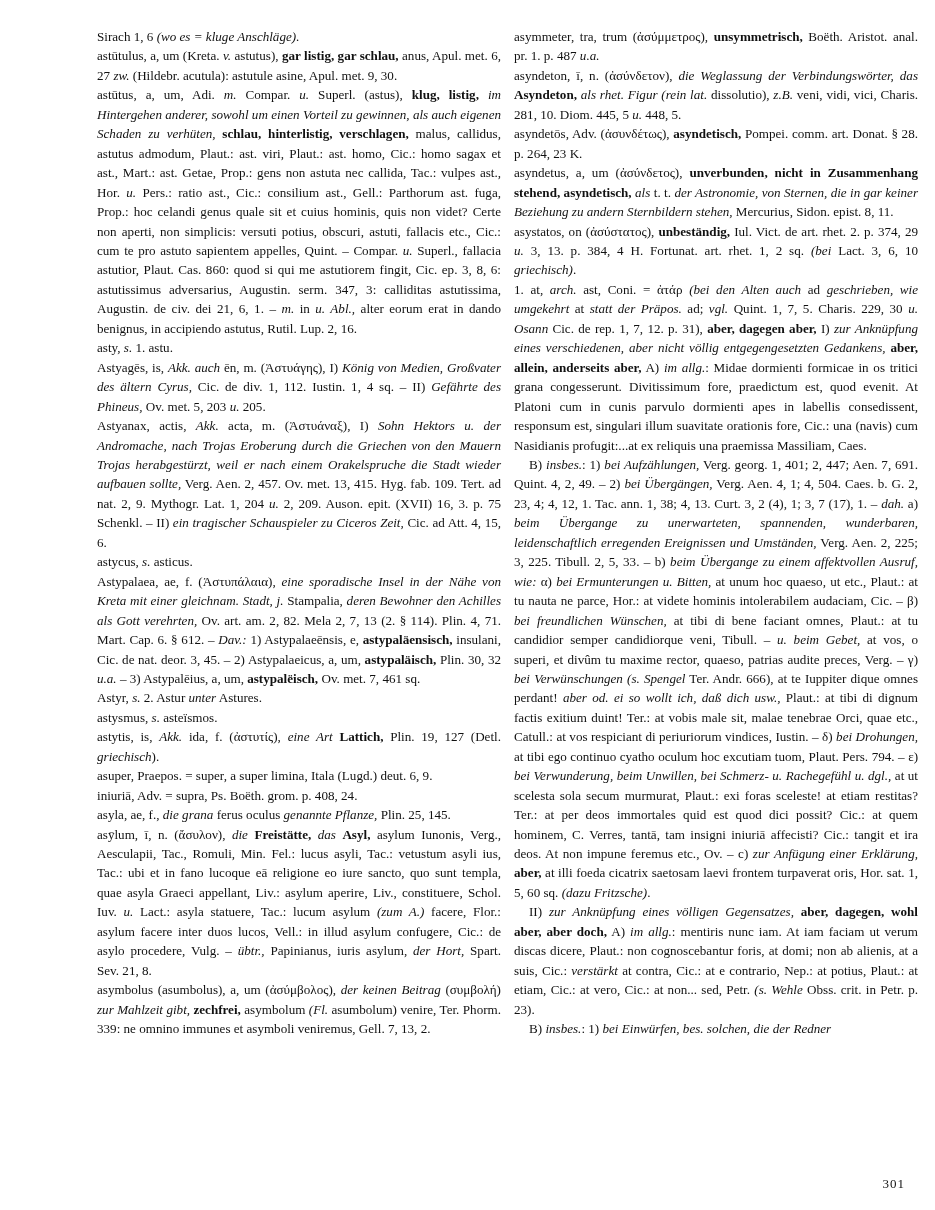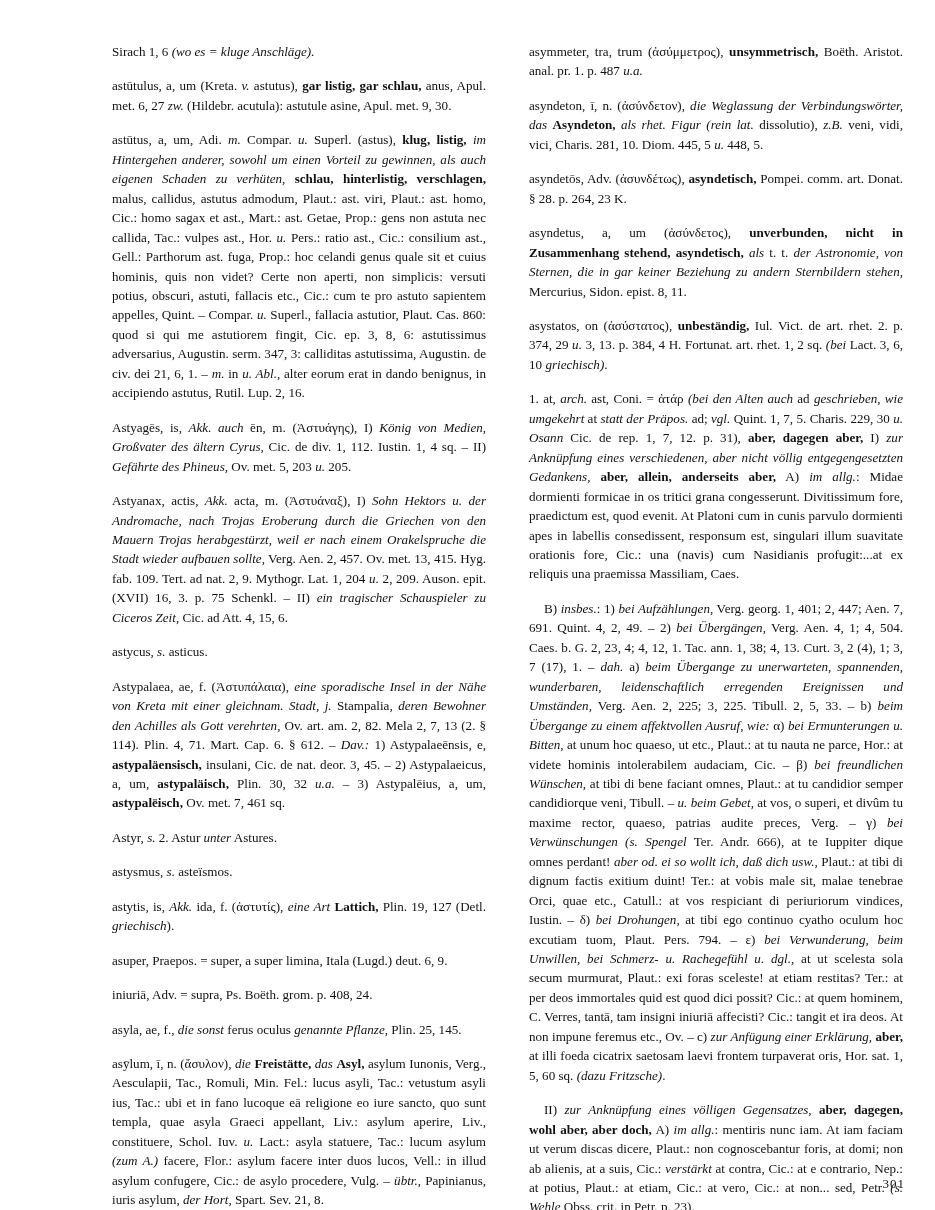--- a/index.html
+++ b/index.html
@@ -16,21 +16,21 @@
     display:flex;
     gap:13px;
     padding:27px 13px 0 97px;
   }
   .col{
     width:404px;
     font-size:13.1px;
     line-height:19.45px;
     text-align:justify;
   }
-  .col p{margin:15px;padding:0;}
+  .col p{margin:0;padding:0;}
   .col p.indent{text-indent:15px;}
   .seg-n{font-style:normal;font-weight:normal;}
   .seg-i{font-style:italic;}
   .seg-b{font-weight:normal;}
   .seg-bi{font-weight:bold;}
   .page-number{
     position:absolute;
     top:1176px;
     right:30px;
     font-size:13px;
@@ -40,30 +40,31 @@
 </style>
 </head>
 <body>
 
 <div class="page">
   <div class="columns">
     <div class="col">
         <p><span class="seg-n">Sirach 1, 6 </span><span class="seg-i">(wo es = kluge Anschläge).</span></p>
         <p><span class="seg-b">astūtulus</span><span class="seg-n">, a, um (Kreta. </span><span class="seg-i">v.</span><span class="seg-n"> astutus), </span><span class="seg-bi">gar listig, gar schlau,</span><span class="seg-n"> anus, Apul. met. 6, 27 </span><span class="seg-i">zw.</span><span class="seg-n"> (Hildebr. acutula): astutule asine, Apul. met. 9, 30.</span></p>
         <p><span class="seg-b">astūtus</span><span class="seg-n">, a, um, Adi. </span><span class="seg-i">m.</span><span class="seg-n"> Compar. </span><span class="seg-i">u.</span><span class="seg-n"> Superl. (astus), </span><span class="seg-bi">klug, listig,</span><span class="seg-i"> im Hintergehen anderer, sowohl um einen Vorteil zu gewinnen, als auch eigenen Schaden zu verhüten, </span><span class="seg-bi">schlau, hinterlistig, verschlagen,</span><span class="seg-n"> malus, callidus, astutus admodum, Plaut.: ast. viri, Plaut.: ast. homo, Cic.: homo sagax et ast., Mart.: ast. Getae, Prop.: gens non astuta nec callida, Tac.: vulpes ast., Hor. </span><span class="seg-i">u.</span><span class="seg-n"> Pers.: ratio ast., Cic.: consilium ast., Gell.: Parthorum ast. fuga, Prop.: hoc celandi genus quale sit et cuius hominis, quis non videt? Certe non aperti, non simplicis: versuti potius, obscuri, astuti, fallacis etc., Cic.: cum te pro astuto sapientem appelles, Quint. – Compar. </span><span class="seg-i">u.</span><span class="seg-n"> Superl., fallacia astutior, Plaut. Cas. 860: quod si qui me astutiorem fingit, Cic. ep. 3, 8, 6: astutissimus adversarius, Augustin. serm. 347, 3: calliditas astutissima, Augustin. de civ. dei 21, 6, 1. – </span><span class="seg-i">m.</span><span class="seg-n"> in </span><span class="seg-i">u. Abl.,</span><span class="seg-n"> alter eorum erat in dando benignus, in accipiendo astutus, Rutil. Lup. 2, 16.</span></p>
+        <p><span class="seg-b">asty</span><span class="seg-n">, </span><span class="seg-i">s.</span><span class="seg-n"> 1. astu.</span></p>
         <p><span class="seg-b">Astyagēs</span><span class="seg-n">, is, </span><span class="seg-i">Akk. auch</span><span class="seg-n"> ēn, m. (Ἀστυάγης), I) </span><span class="seg-i">König von Medien, Großvater des ältern Cyrus,</span><span class="seg-n"> Cic. de div. 1, 112. Iustin. 1, 4 sq. – II) </span><span class="seg-i">Gefährte des Phineus,</span><span class="seg-n"> Ov. met. 5, 203 </span><span class="seg-i">u.</span><span class="seg-n"> 205.</span></p>
         <p><span class="seg-b">Astyanax</span><span class="seg-n">, actis, </span><span class="seg-i">Akk.</span><span class="seg-n"> acta, m. (Ἀστυάναξ), I) </span><span class="seg-i">Sohn Hektors u. der Andromache, nach Trojas Eroberung durch die Griechen von den Mauern Trojas herabgestürzt, weil er nach einem Orakelspruche die Stadt wieder aufbauen sollte,</span><span class="seg-n"> Verg. Aen. 2, 457. Ov. met. 13, 415. Hyg. fab. 109. Tert. ad nat. 2, 9. Mythogr. Lat. 1, 204 </span><span class="seg-i">u.</span><span class="seg-n"> 2, 209. Auson. epit. (XVII) 16, 3. p. 75 Schenkl. – II) </span><span class="seg-i">ein tragischer Schauspieler zu Ciceros Zeit,</span><span class="seg-n"> Cic. ad Att. 4, 15, 6.</span></p>
         <p><span class="seg-b">astycus</span><span class="seg-n">, </span><span class="seg-i">s.</span><span class="seg-n"> asticus.</span></p>
         <p><span class="seg-b">Astypalaea</span><span class="seg-n">, ae, f. (Ἀστυπάλαια), </span><span class="seg-i">eine sporadische Insel in der Nähe von Kreta mit einer gleichnam. Stadt, j.</span><span class="seg-n"> Stampalia, </span><span class="seg-i">deren Bewohner den Achilles als Gott verehrten,</span><span class="seg-n"> Ov. art. am. 2, 82. Mela 2, 7, 13 (2. § 114). Plin. 4, 71. Mart. Cap. 6. § 612. – </span><span class="seg-i">Dav.:</span><span class="seg-n"> 1) </span><span class="seg-b">Astypalaeēnsis</span><span class="seg-n">, e, </span><span class="seg-bi">astypaläensisch,</span><span class="seg-n"> insulani, Cic. de nat. deor. 3, 45. – 2) </span><span class="seg-b">Astypalaeicus</span><span class="seg-n">, a, um, </span><span class="seg-bi">astypaläisch,</span><span class="seg-n"> Plin. 30, 32 </span><span class="seg-i">u.a.</span><span class="seg-n"> – 3) </span><span class="seg-b">Astypalēius</span><span class="seg-n">, a, um, </span><span class="seg-bi">astypalëisch,</span><span class="seg-n"> Ov. met. 7, 461 sq.</span></p>
         <p><span class="seg-b">Astyr</span><span class="seg-n">, </span><span class="seg-i">s.</span><span class="seg-n"> 2. Astur </span><span class="seg-i">unter</span><span class="seg-n"> Astures.</span></p>
         <p><span class="seg-b">astysmus</span><span class="seg-n">, </span><span class="seg-i">s.</span><span class="seg-n"> asteïsmos.</span></p>
         <p><span class="seg-b">astytis</span><span class="seg-n">, is, </span><span class="seg-i">Akk.</span><span class="seg-n"> ida, f. (ἀστυτίς), </span><span class="seg-i">eine Art </span><span class="seg-bi">Lattich,</span><span class="seg-n"> Plin. 19, 127 (Detl. </span><span class="seg-i">griechisch</span><span class="seg-n">).</span></p>
         <p><span class="seg-b">asuper</span><span class="seg-n">, Praepos. = super, a super limina, Itala (Lugd.) deut. 6, 9.</span></p>
         <p><span class="seg-b">iniuriā</span><span class="seg-n">, Adv. = supra, Ps. Boëth. grom. p. 408, 24.</span></p>
-        <p><span class="seg-b">asyla</span><span class="seg-n">, ae, f., </span><span class="seg-i">die sonst</span><span class="seg-n"> ferus oculus </span><span class="seg-i">genannte Pflanze,</span><span class="seg-n"> Plin. 25, 145.</span></p>
+        <p><span class="seg-b">asyla</span><span class="seg-n">, ae, f., </span><span class="seg-i">die grana</span><span class="seg-n"> ferus oculus </span><span class="seg-i">genannte Pflanze,</span><span class="seg-n"> Plin. 25, 145.</span></p>
         <p><span class="seg-b">asȳlum</span><span class="seg-n">, ī, n. (ἄσυλον), </span><span class="seg-i">die </span><span class="seg-bi">Freistätte,</span><span class="seg-i"> das </span><span class="seg-bi">Asyl,</span><span class="seg-n"> asylum Iunonis, Verg., Aesculapii, Tac., Romuli, Min. Fel.: lucus asyli, Tac.: vetustum asyli ius, Tac.: ubi et in fano lucoque eā religione eo iure sancto, quo sunt templa, quae asyla Graeci appellant, Liv.: asylum aperire, Liv., constituere, Schol. Iuv. </span><span class="seg-i">u.</span><span class="seg-n"> Lact.: asyla statuere, Tac.: lucum asylum </span><span class="seg-i">(zum A.)</span><span class="seg-n"> facere, Flor.: asylum facere inter duos lucos, Vell.: in illud asylum confugere, Cic.: de asylo procedere, Vulg. – </span><span class="seg-i">übtr.,</span><span class="seg-n"> Papinianus, iuris asylum, </span><span class="seg-i">der Hort,</span><span class="seg-n"> Spart. Sev. 21, 8.</span></p>
         <p><span class="seg-b">asymbolus</span><span class="seg-n"> (asumbolus), a, um (ἀσύμβολος), </span><span class="seg-i">der keinen Beitrag</span><span class="seg-n"> (συμβολή) </span><span class="seg-i">zur Mahlzeit gibt, </span><span class="seg-bi">zechfrei,</span><span class="seg-n"> asymbolum </span><span class="seg-i">(Fl.</span><span class="seg-n"> asumbolum) venire, Ter. Phorm. 339: ne omnino immunes et asymboli veniremus, Gell. 7, 13, 2.</span></p>
       </div>
     <div class="col">
         <p><span class="seg-b">asymmeter</span><span class="seg-n">, tra, trum (ἀσύμμετρος), </span><span class="seg-bi">unsymmetrisch,</span><span class="seg-n"> Boëth. Aristot. anal. pr. 1. p. 487 </span><span class="seg-i">u.a.</span></p>
         <p><span class="seg-b">asyndeton</span><span class="seg-n">, ī, n. (ἀσύνδετον), </span><span class="seg-i">die Weglassung der Verbindungswörter, das </span><span class="seg-bi">Asyndeton,</span><span class="seg-i"> als rhet. Figur (rein lat. </span><span class="seg-n">dissolutio), </span><span class="seg-i">z.B.</span><span class="seg-n"> veni, vidi, vici, Charis. 281, 10. Diom. 445, 5 </span><span class="seg-i">u.</span><span class="seg-n"> 448, 5.</span></p>
         <p><span class="seg-b">asyndetōs</span><span class="seg-n">, Adv. (ἀσυνδέτως), </span><span class="seg-bi">asyndetisch,</span><span class="seg-n"> Pompei. comm. art. Donat. § 28. p. 264, 23 K.</span></p>
         <p><span class="seg-b">asyndetus</span><span class="seg-n">, a, um (ἀσύνδετος), </span><span class="seg-bi">unverbunden, nicht in Zusammenhang stehend, asyndetisch,</span><span class="seg-i"> als</span><span class="seg-n"> t. t. </span><span class="seg-i">der Astronomie, von Sternen, die in gar keiner Beziehung zu andern Sternbildern stehen,</span><span class="seg-n"> Mercurius, Sidon. epist. 8, 11.</span></p>
         <p><span class="seg-b">asystatos</span><span class="seg-n">, on (ἀσύστατος), </span><span class="seg-bi">unbeständig,</span><span class="seg-n"> Iul. Vict. de art. rhet. 2. p. 374, 29 </span><span class="seg-i">u.</span><span class="seg-n"> 3, 13. p. 384, 4 H. Fortunat. art. rhet. 1, 2 sq. </span><span class="seg-i">(bei</span><span class="seg-n"> Lact. 3, 6, 10 </span><span class="seg-i">griechisch)</span><span class="seg-n">.</span></p>
         <p><span class="seg-b">1. at</span><span class="seg-n">, </span><span class="seg-i">arch.</span><span class="seg-n"> </span><span class="seg-b">ast</span><span class="seg-n">, Coni. = ἀτάρ </span><span class="seg-i">(bei den Alten auch</span><span class="seg-n"> ad </span><span class="seg-i">geschrieben, wie umgekehrt</span><span class="seg-n"> at </span><span class="seg-i">statt der Präpos.</span><span class="seg-n"> ad; </span><span class="seg-i">vgl.</span><span class="seg-n"> Quint. 1, 7, 5. Charis. 229, 30 </span><span class="seg-i">u. Osann</span><span class="seg-n"> Cic. de rep. 1, 7, 12. p. 31), </span><span class="seg-bi">aber, dagegen aber,</span><span class="seg-n"> I) </span><span class="seg-i">zur Anknüpfung eines verschiedenen, aber nicht völlig entgegengesetzten Gedankens, </span><span class="seg-bi">aber, allein, anderseits aber,</span><span class="seg-n"> A) </span><span class="seg-i">im allg.</span><span class="seg-n">: Midae dormienti formicae in os tritici grana congesserunt. Divitissimum fore, praedictum est, quod evenit. At Platoni cum in cunis parvulo dormienti apes in labellis consedissent, responsum est, singulari illum suavitate orationis fore, Cic.: una (navis) cum Nasidianis profugit:...at ex reliquis una praemissa Massiliam, Caes.</span></p>

